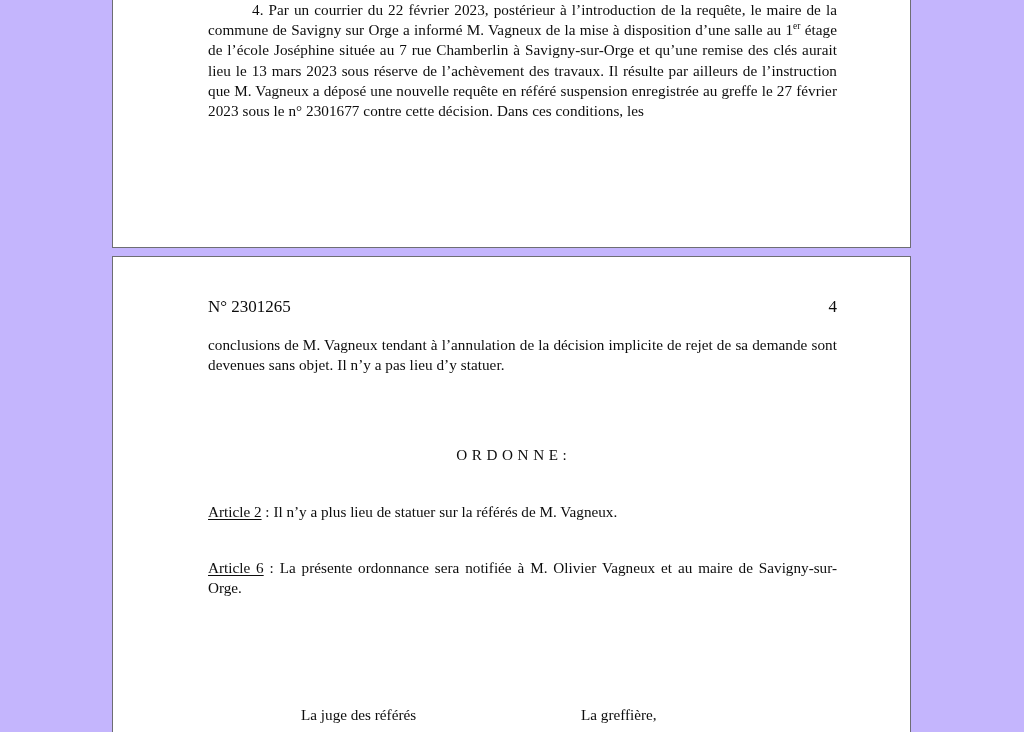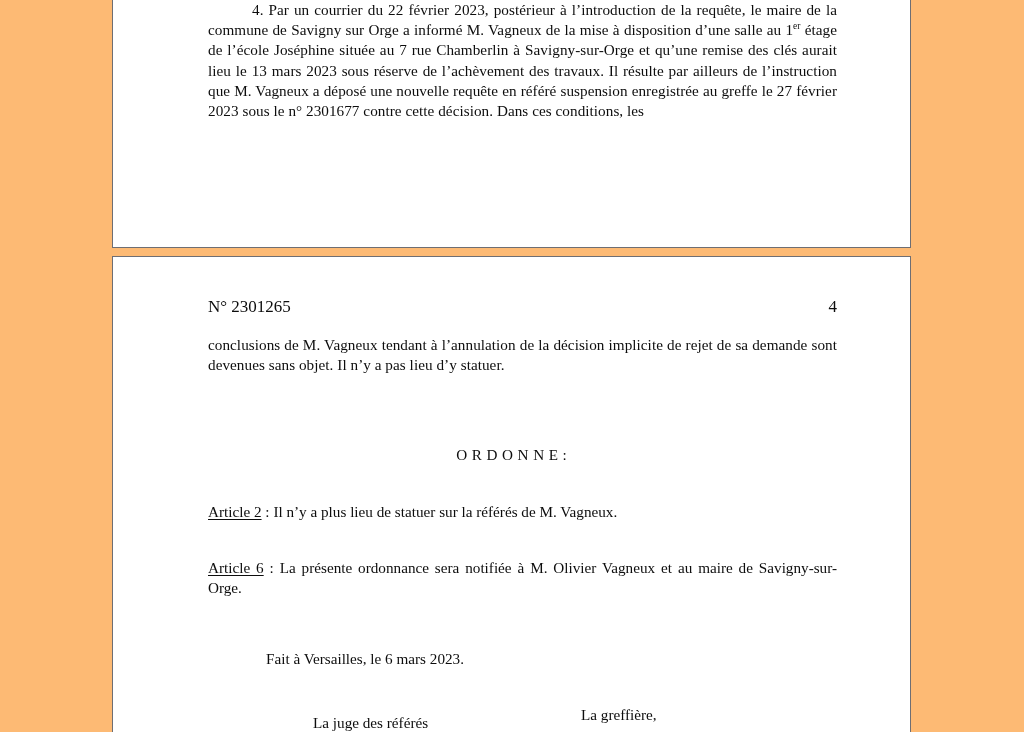--- a/index.html
+++ b/index.html
@@ -11,21 +11,21 @@
     height: 732px;
     background: #2a2a2f;
     font-family: "Liberation Serif", "DejaVu Serif", serif;
     overflow: hidden;
     position: relative;
   }
 
   .viewer {
     position: absolute;
     inset: 0;
-    background: #fdba74;
+    background: #c4b5fd;
     text-decoration: underline;
   }
 
   
   .page {
     position: absolute;
     left: 112px;
     width: 799px;
     background: #ffffff;
     box-sizing: border-box;
@@ -129,24 +129,23 @@
     position: absolute;
     left: 188px;   
     top: 448px;
     width: 560px;
     font-size: 15.2px;
     line-height: 20px;
   }
 
   .sig-judge {
     position: absolute;
-    left: 12px;
+    left: 0;
     top: 0;
     white-space: nowrap;
-    margin-top: 8px;
   }
 
   .sig-clerk {
     position: absolute;
     left: 280px;   
     top: 0;
     white-space: nowrap;
   }
 </style>
 </head>
@@ -166,21 +165,20 @@
     </div>
 
     <div class="body-text para-conclusions">conclusions de M. Vagneux tendant à l’annulation de la décision implicite de rejet de sa demande sont devenues sans objet. Il n’y a pas lieu d’y statuer.</div>
 
     <div class="ordonne">ORDONNE:</div>
 
     <div class="article article-1"><span class="article-label">Article 2</span><span> : Il n’y a plus lieu de statuer sur la référés de M. Vagneux.</span></div>
 
     <div class="article article-2"><span class="article-label">Article 6</span><span> : La présente ordonnance sera notifiée à M. Olivier Vagneux et au maire de Savigny-sur-Orge.</span></div>
 
-    <div class="fait">Fait à Versailles, le 6 mars 2023.</div>
 
     <div class="signatures">
       <span class="sig-judge">La juge des référés</span>
       <span class="sig-clerk">La greffière,</span>
     </div>
 
   </div>
 </div>
 
 </body></html>

